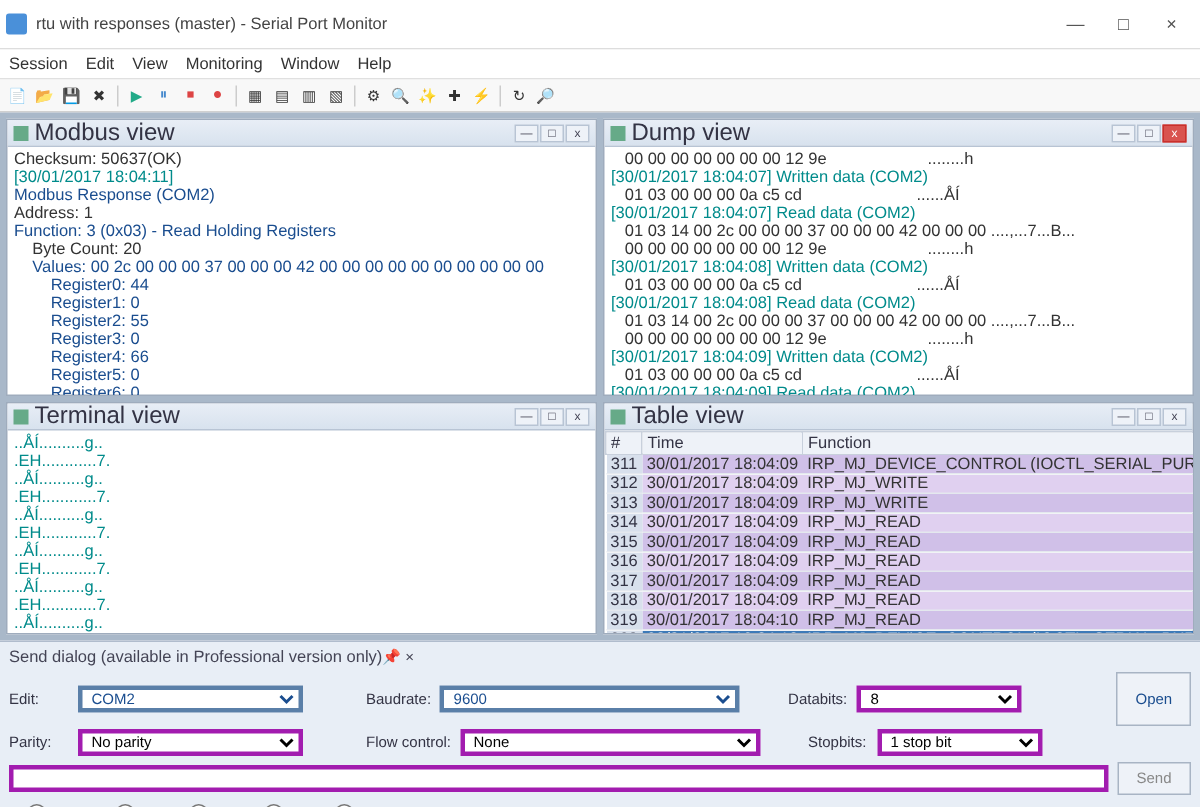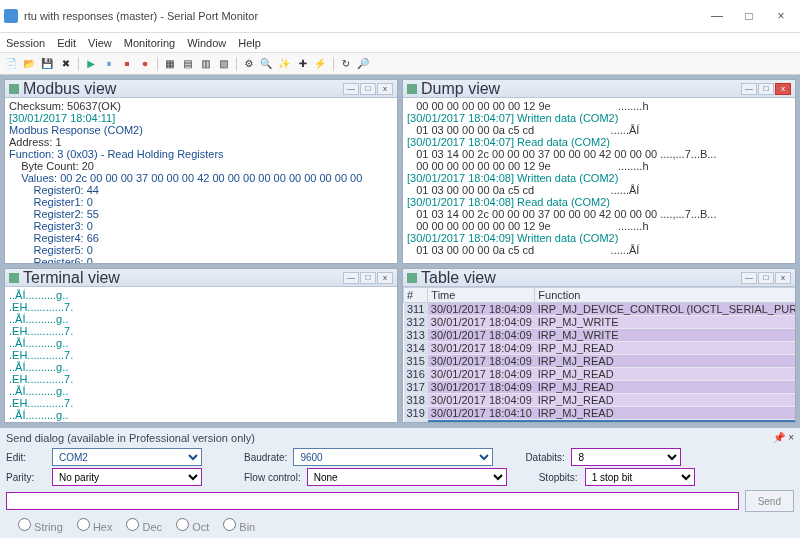--- a/index.html
+++ b/index.html
@@ -29,25 +29,25 @@
 .c-dark { color: #333; }
 .table-pane .pane-body { padding: 0; }
 .tbl { width: 100%; border-collapse: collapse; font-size: 10px; }
 .tbl th { background: #eef2f8; border: 1px solid #c8d0dc; padding: 1px 3px; text-align: left; font-weight: normal; color: #334; position: sticky; top: 0; }
 .tbl td { border-bottom: 1px solid #e4e8ee; padding: 0 3px; white-space: nowrap; overflow: hidden; text-overflow: ellipsis; }
 .tbl tr.up { background: #d0c0e8; }
 .tbl tr.down { background: #e0d0f0; }
 .tbl tr.sel { background: #3d7ab8; color: #fff; }
 .tbl td.idx { background: #d8e0ec; color: #334; text-align: center; }
 .senddlg { background: #e8eef6; border-top: 1px solid #b0bccd; padding: 2px 6px 4px 6px; }
-.senddlg .sd-title { font-size: 10px; color: #445; padding: 2px 0; display: flex; justify-content: space-between; }
+.senddlg .sd-title { font-size: 10px; color: #445; padding: 2px 0; display: flex; justify-content: flex-start; }
 .senddlg .sd-title .pin { font-size: 10px; }
 .sd-row { display: flex; align-items: center; gap: 6px; padding: 2px 0; }
 .sd-row label { font-size: 10px; color: #334; min-width: 40px; }
-.sd-row select, .sd-row input[type=text] { height: 18px; border: 1px solid #a21caf; background: #fff; font-size: 10px; padding: 0 2px; }
+.sd-row select, .sd-row input[type=text] { height: 18px; border: 3px solid #a21caf; background: #fff; font-size: 10px; padding: 0 2px; }
 .sd-row .blue-sel { color: #1a4d8f; border-color: #5a7fa8; }
 .sd-row button { height: 22px; padding: 0 12px; background: #eef2f8; border: 1px solid #a8b4c4; font-size: 10px; color: #1a4d8f; }
 .sd-radio { display: flex; gap: 14px; padding: 4px 0 2px 12px; font-size: 10px; color: #888; }
 </style>
 </head>
 <body>
 
 <div class="titlebar">
   <div class="app-icon"></div>
   <div class="title">rtu with responses (master) - Serial Port Monitor</div>
@@ -141,20 +141,21 @@
         <div class="mono c-teal">[30/01/2017 18:04:07] Read data (COM2)</div>
         <div class="mono c-dark">   01 03 14 00 2c 00 00 00 37 00 00 00 42 00 00 00 ....,...7...B...</div>
         <div class="mono c-dark">   00 00 00 00 00 00 00 12 9e                      ........h      </div>
         <div class="mono c-teal">[30/01/2017 18:04:08] Written data (COM2)</div>
         <div class="mono c-dark">   01 03 00 00 00 0a c5 cd                         ......ÅÍ       </div>
         <div class="mono c-teal">[30/01/2017 18:04:08] Read data (COM2)</div>
         <div class="mono c-dark">   01 03 14 00 2c 00 00 00 37 00 00 00 42 00 00 00 ....,...7...B...</div>
         <div class="mono c-dark">   00 00 00 00 00 00 00 12 9e                      ........h      </div>
         <div class="mono c-teal">[30/01/2017 18:04:09] Written data (COM2)</div>
         <div class="mono c-dark">   01 03 00 00 00 0a c5 cd                         ......ÅÍ       </div>
+        <div class="mono c-teal">[30/01/2017 18:04:09] Read data (COM2)</div>
       </div>
   </div>
 
   <div class="pane">
     <div class="pane-header">
       <span class="ph-icon"></span>
       <span class="ph-title">Terminal view</span>
       <span class="ph-btns">
         <span>—</span>
         <span>□</span>
@@ -262,20 +263,21 @@
   <div class="sd-row">
     <label>Edit:</label>
     <select class="blue-sel" style="width:150px"><option>COM2</option></select>
     <div style="width:30px"></div>
     <label>Baudrate:</label>
     <select class="blue-sel" style="width:200px"><option>9600</option></select>
     <div style="width:20px"></div>
     <label>Databits:</label>
     <select style="width:110px"><option>8</option></select>
     <div style="flex:1"></div>
+    <button style="width:50px;height:36px">Open</button>
   </div>
   <div class="sd-row" style="margin-top:-2px">
     <label>Parity:</label>
     <select style="width:150px"><option>No parity</option></select>
     <div style="width:30px"></div>
     <label>Flow control:</label>
     <select style="width:200px"><option>None</option></select>
     <div style="width:20px"></div>
     <label>Stopbits:</label>
     <select style="width:110px"><option>1 stop bit</option></select>

